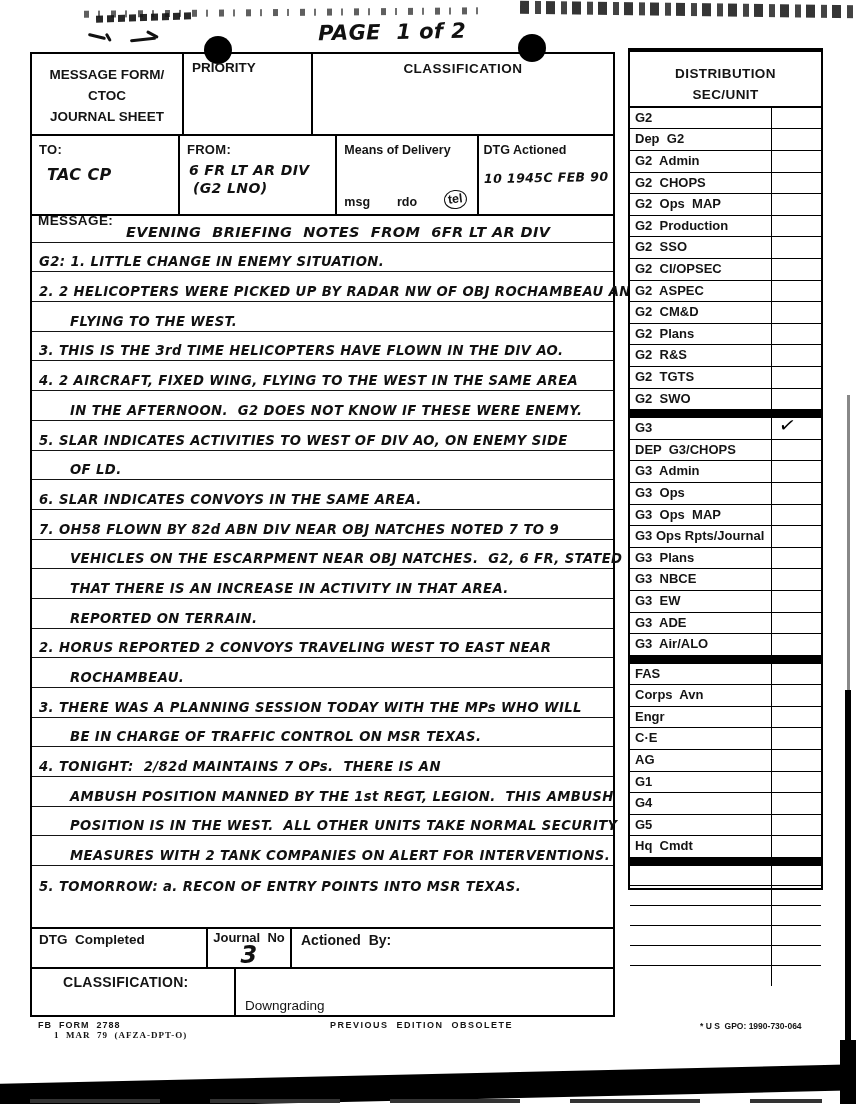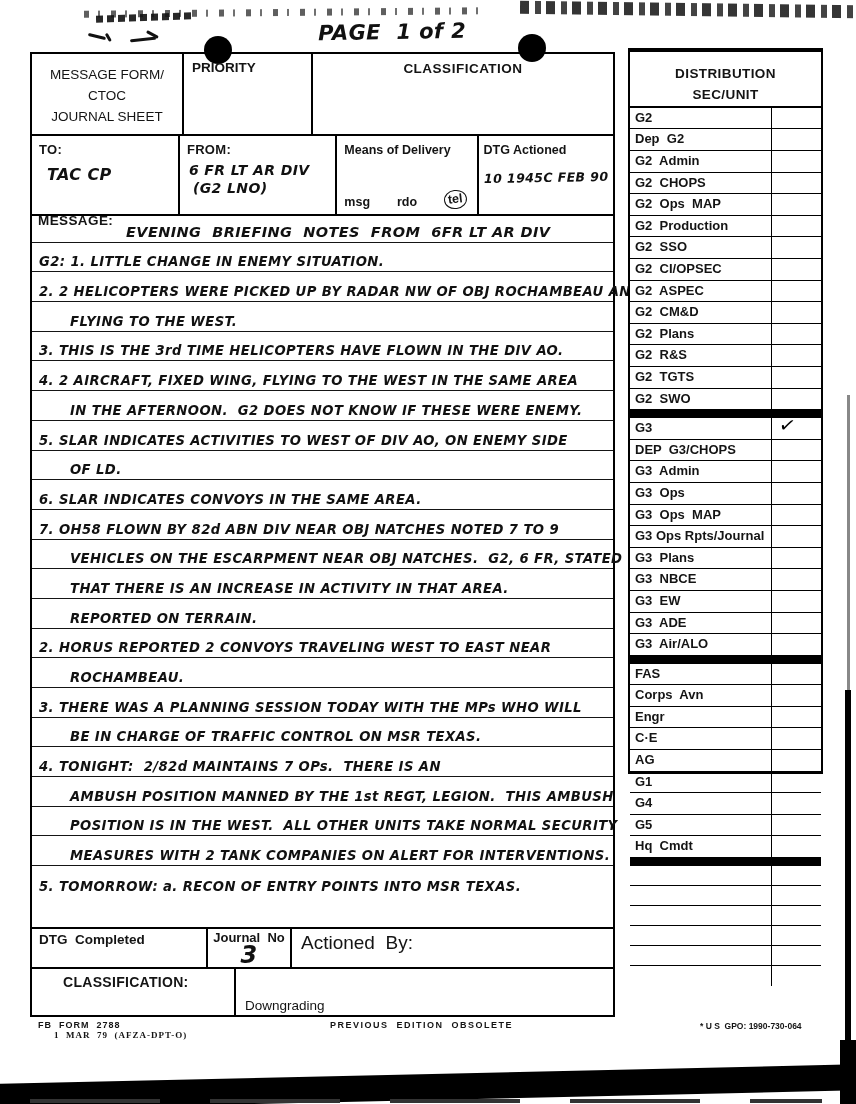--- a/index.html
+++ b/index.html
@@ -26,21 +26,21 @@
   .scr3{left:42px;top:10px;width:26px;transform:rotate(-6deg);}
   .scr4{left:58px;top:5px;width:13px;transform:rotate(28deg);}
   .punch{position:absolute;width:28px;height:28px;background:#000;border-radius:50%;}
   .punch-1{left:204px;top:36px;}
   .punch-2{left:518px;top:34px;}
   
   .form{left:30px;top:52px;width:585px;height:965px;border:2.5px solid #000;box-sizing:border-box;}
   .row{position:absolute;left:0;right:0;display:flex;box-sizing:border-box;}
   .cell{box-sizing:border-box;}
   .head-row{top:0;height:82px;border-bottom:2px solid #000;}
-  .title-cell{width:152px;border-right:2px solid #000;text-align:center;font-weight:normal;
+  .title-cell{width:152px;border-right:2px solid #000;text-align:center;font-weight:bold;
               font-size:13.5px;line-height:1.55;padding-top:11px;}
   .priority-cell{width:129px;border-right:2px solid #000;padding:6px 8px;font-weight:bold;font-size:13.5px;}
   .class-cell{flex:1;text-align:center;padding-top:7px;font-weight:bold;font-size:13.5px;letter-spacing:.5px;}
   .routing-row{top:82px;height:80px;border-bottom:2px solid #000;}
   .flabel{font-size:13px;font-weight:600;letter-spacing:.3px;}
   .slabel{font-size:12.5px;font-weight:600;}
   .to-cell{width:155px;border-right:2px solid #000;padding:4px 7px;}
   .to-value{font-size:16px;margin:7px 0 0 8px;}
   .from-cell{width:165px;border-right:2px solid #000;padding:4px 7px;}
   .from-v1{font-size:14px;margin:4px 0 0 2px;}
@@ -64,32 +64,32 @@
   .msg-line.cont{padding-left:38px;}
   .msg-line.action-line{padding-left:16px;}
   .action-label{position:absolute;left:4px;top:-2px;font-size:12.5px;font-weight:600;
                 text-decoration:line-through;text-decoration-thickness:2px;letter-spacing:.3px;}
   
   .dtg-row{top:873px;height:42px;border-bottom:2px solid #000;}
   .dtgc-cell{width:176px;border-right:2px solid #000;padding:5px 7px;font-size:13.5px;font-weight:600;white-space:pre;}
   .journal-cell{width:84px;border-right:2px solid #000;text-align:center;}
   .journal-label{font-size:13px;font-weight:600;white-space:pre;display:block;margin-top:3px;}
   .journal-value{font-size:24px;line-height:1;display:block;margin-top:-2px;}
-  .actioned-cell{flex:1;padding:5px 9px;font-size:19px;font-weight:400;white-space:pre;}
+  .actioned-cell{flex:1;padding:5px 9px;font-size:14px;font-weight:700;white-space:pre;}
   .class-row{top:915px;bottom:0;margin-left:24px;}
   .classl-cell{width:180px;border-right:2px solid #000;padding:5px 7px;font-size:14px;font-weight:bold;letter-spacing:.3px;}
   .downgrading-cell{flex:1;position:relative;}
   .downgrading-label{position:absolute;left:9px;bottom:2px;font-size:13.5px;font-weight:500;}
   
   .form-num{left:38px;top:1020px;font-size:9px;font-weight:bold;letter-spacing:1px;white-space:pre;}
   .form-date{left:54px;top:1030px;font-size:9px;font-weight:bold;letter-spacing:1px;white-space:pre;font-family:Liberation Serif, serif;}
   .prev-ed{left:330px;top:1020px;font-size:9px;font-weight:bold;letter-spacing:1.5px;white-space:pre;}
   .gpo{left:700px;top:1021px;font-size:8.5px;font-weight:600;white-space:pre;}
   
-  .dist{left:628px;top:48px;width:195px;height:726px;border:2.5px solid #000;box-sizing:border-box;
+  .dist{left:628px;top:48px;width:195px;height:842px;border:2.5px solid #000;box-sizing:border-box;
         display:flex;flex-direction:column;background:#fff;}
   .dist-strip{height:10px;border-bottom:2px solid #000;}
   .dist-head{height:74px;border-bottom:2px solid #000;text-align:center;font-weight:bold;
              font-size:13.5px;line-height:1.55;padding-top:12px;box-sizing:border-box;letter-spacing:.4px;}
   .dist-row{height:21.6px;display:flex;border-bottom:1.8px solid #000;box-sizing:border-box;flex:none;}
   .dist-row.empty{height:20px;}
   .dist-row:last-child{border-bottom:none;}
   .dist-label{width:142px;border-right:1.8px solid #000;font-size:13px;font-weight:600;
               padding:2px 0 0 5px;white-space:pre;box-sizing:border-box;overflow:hidden;}
   .dist-check{flex:1;position:relative;}

